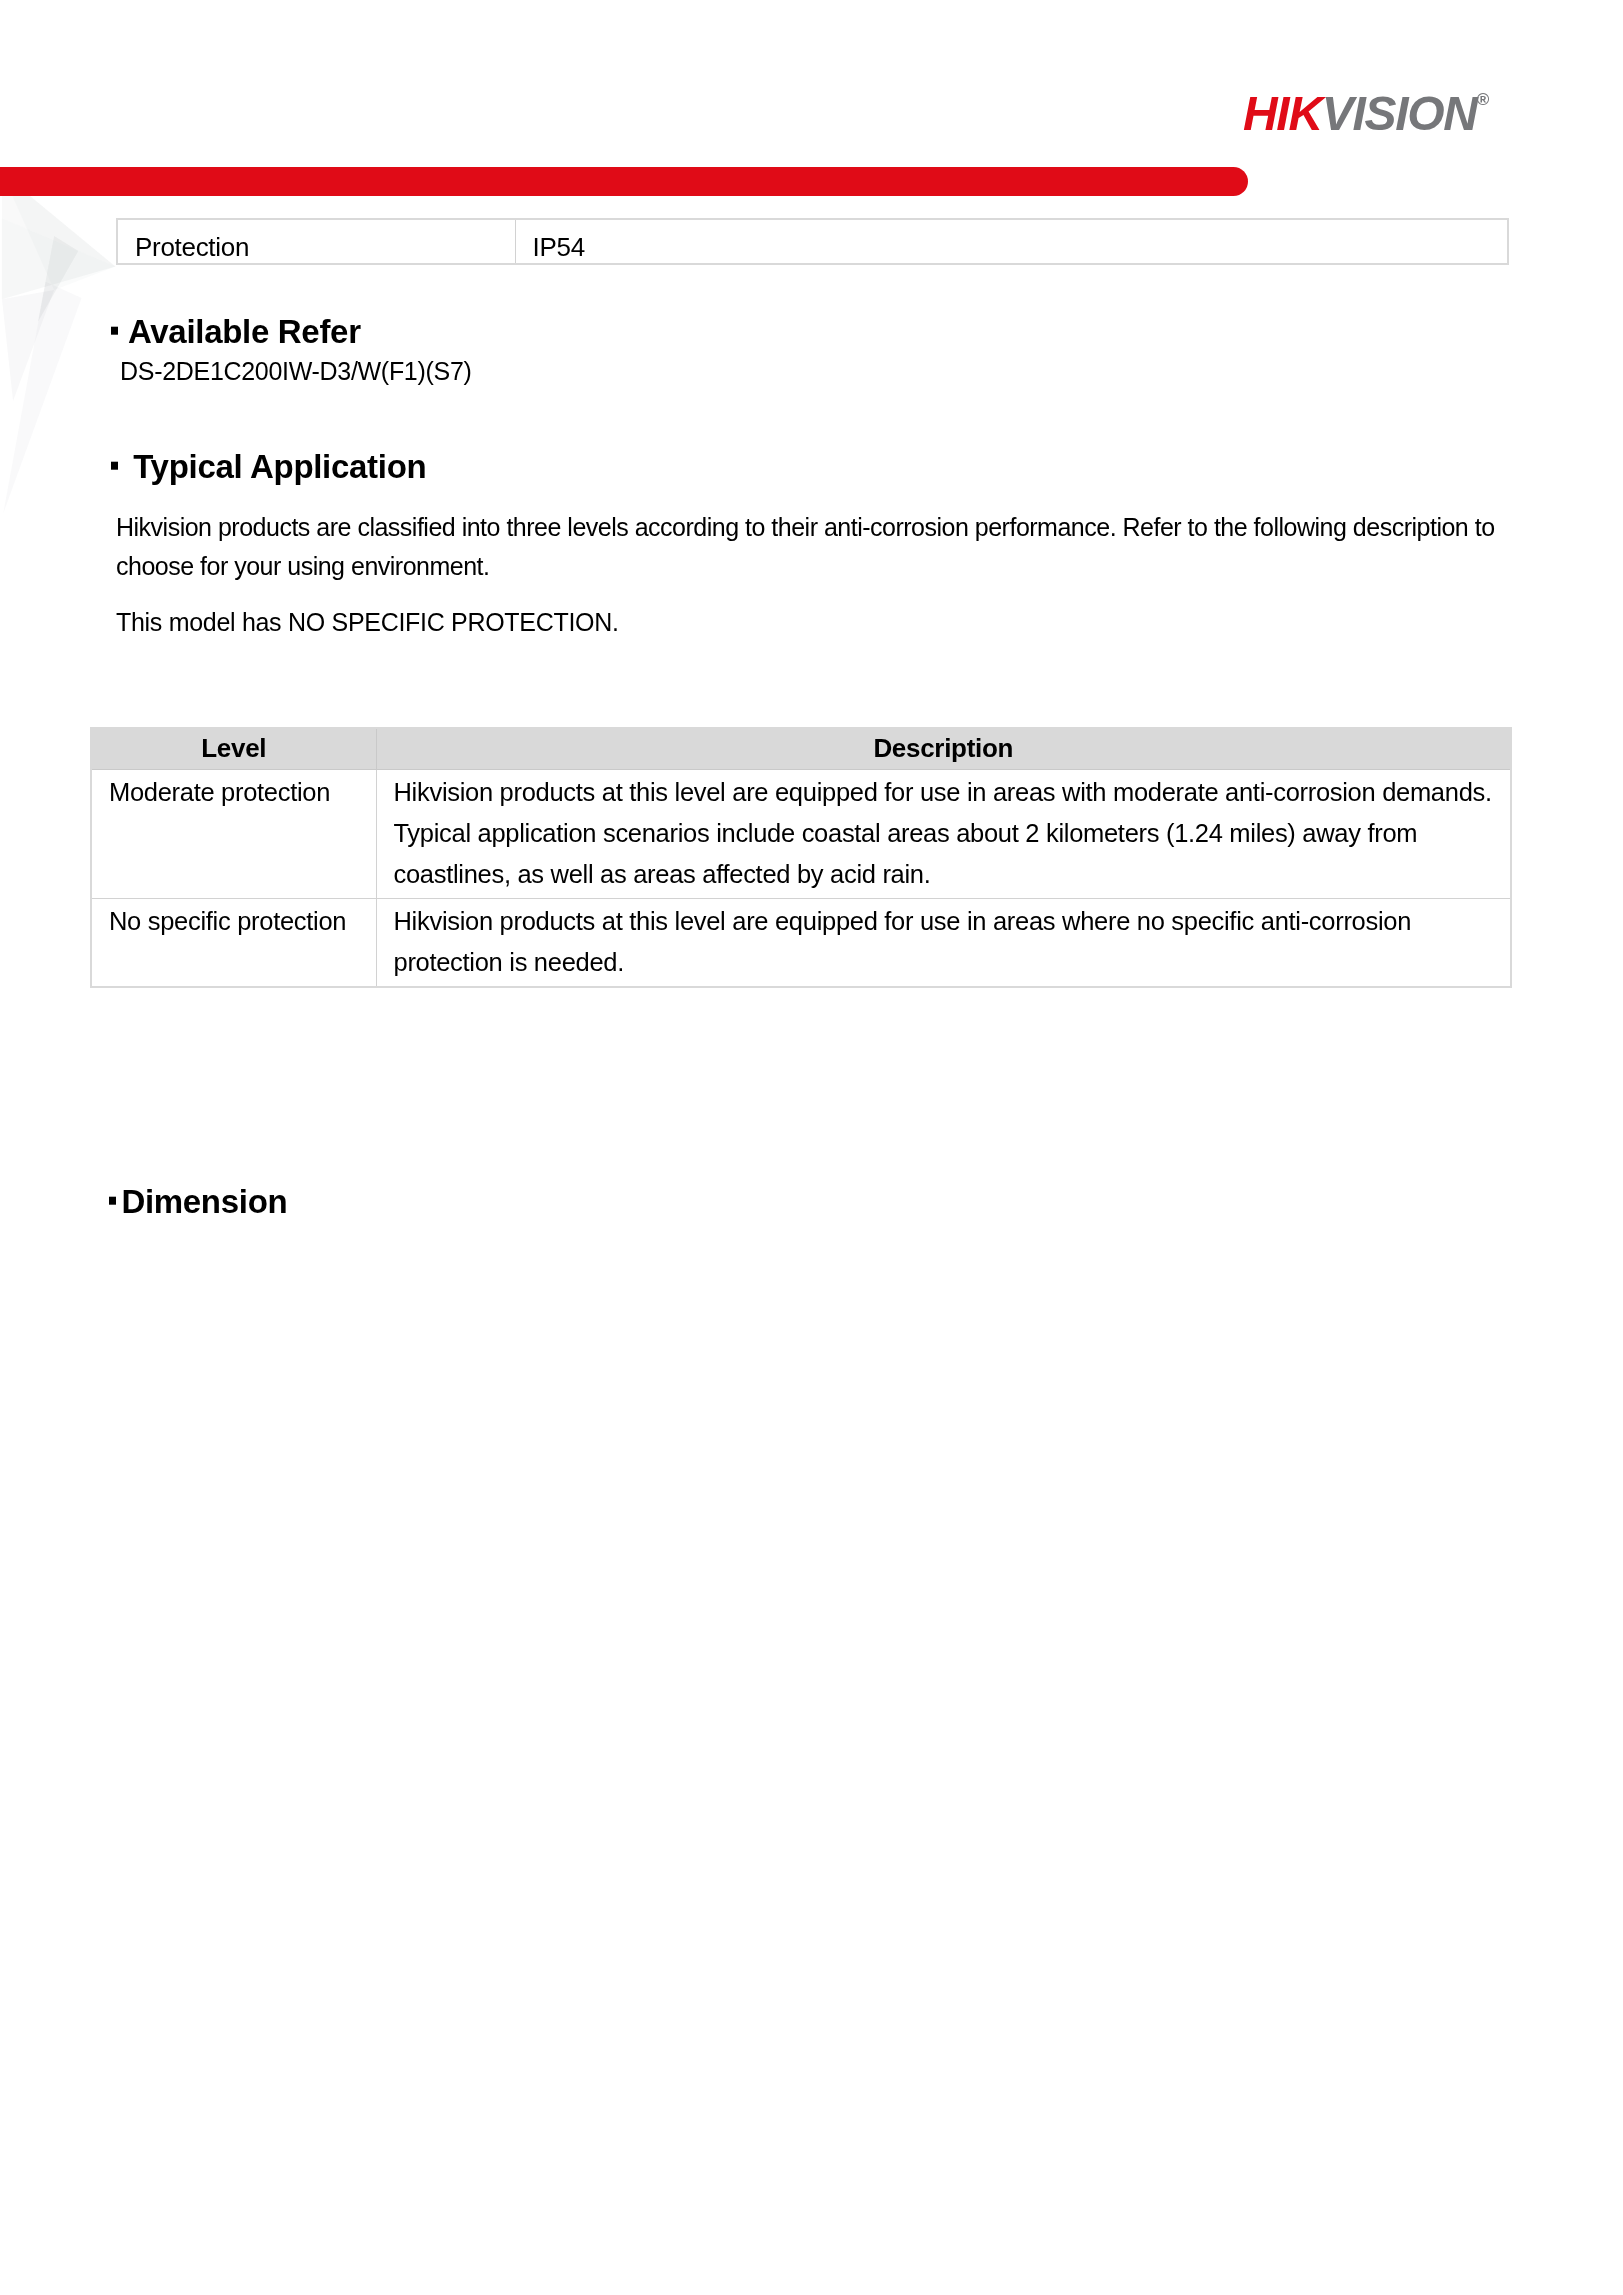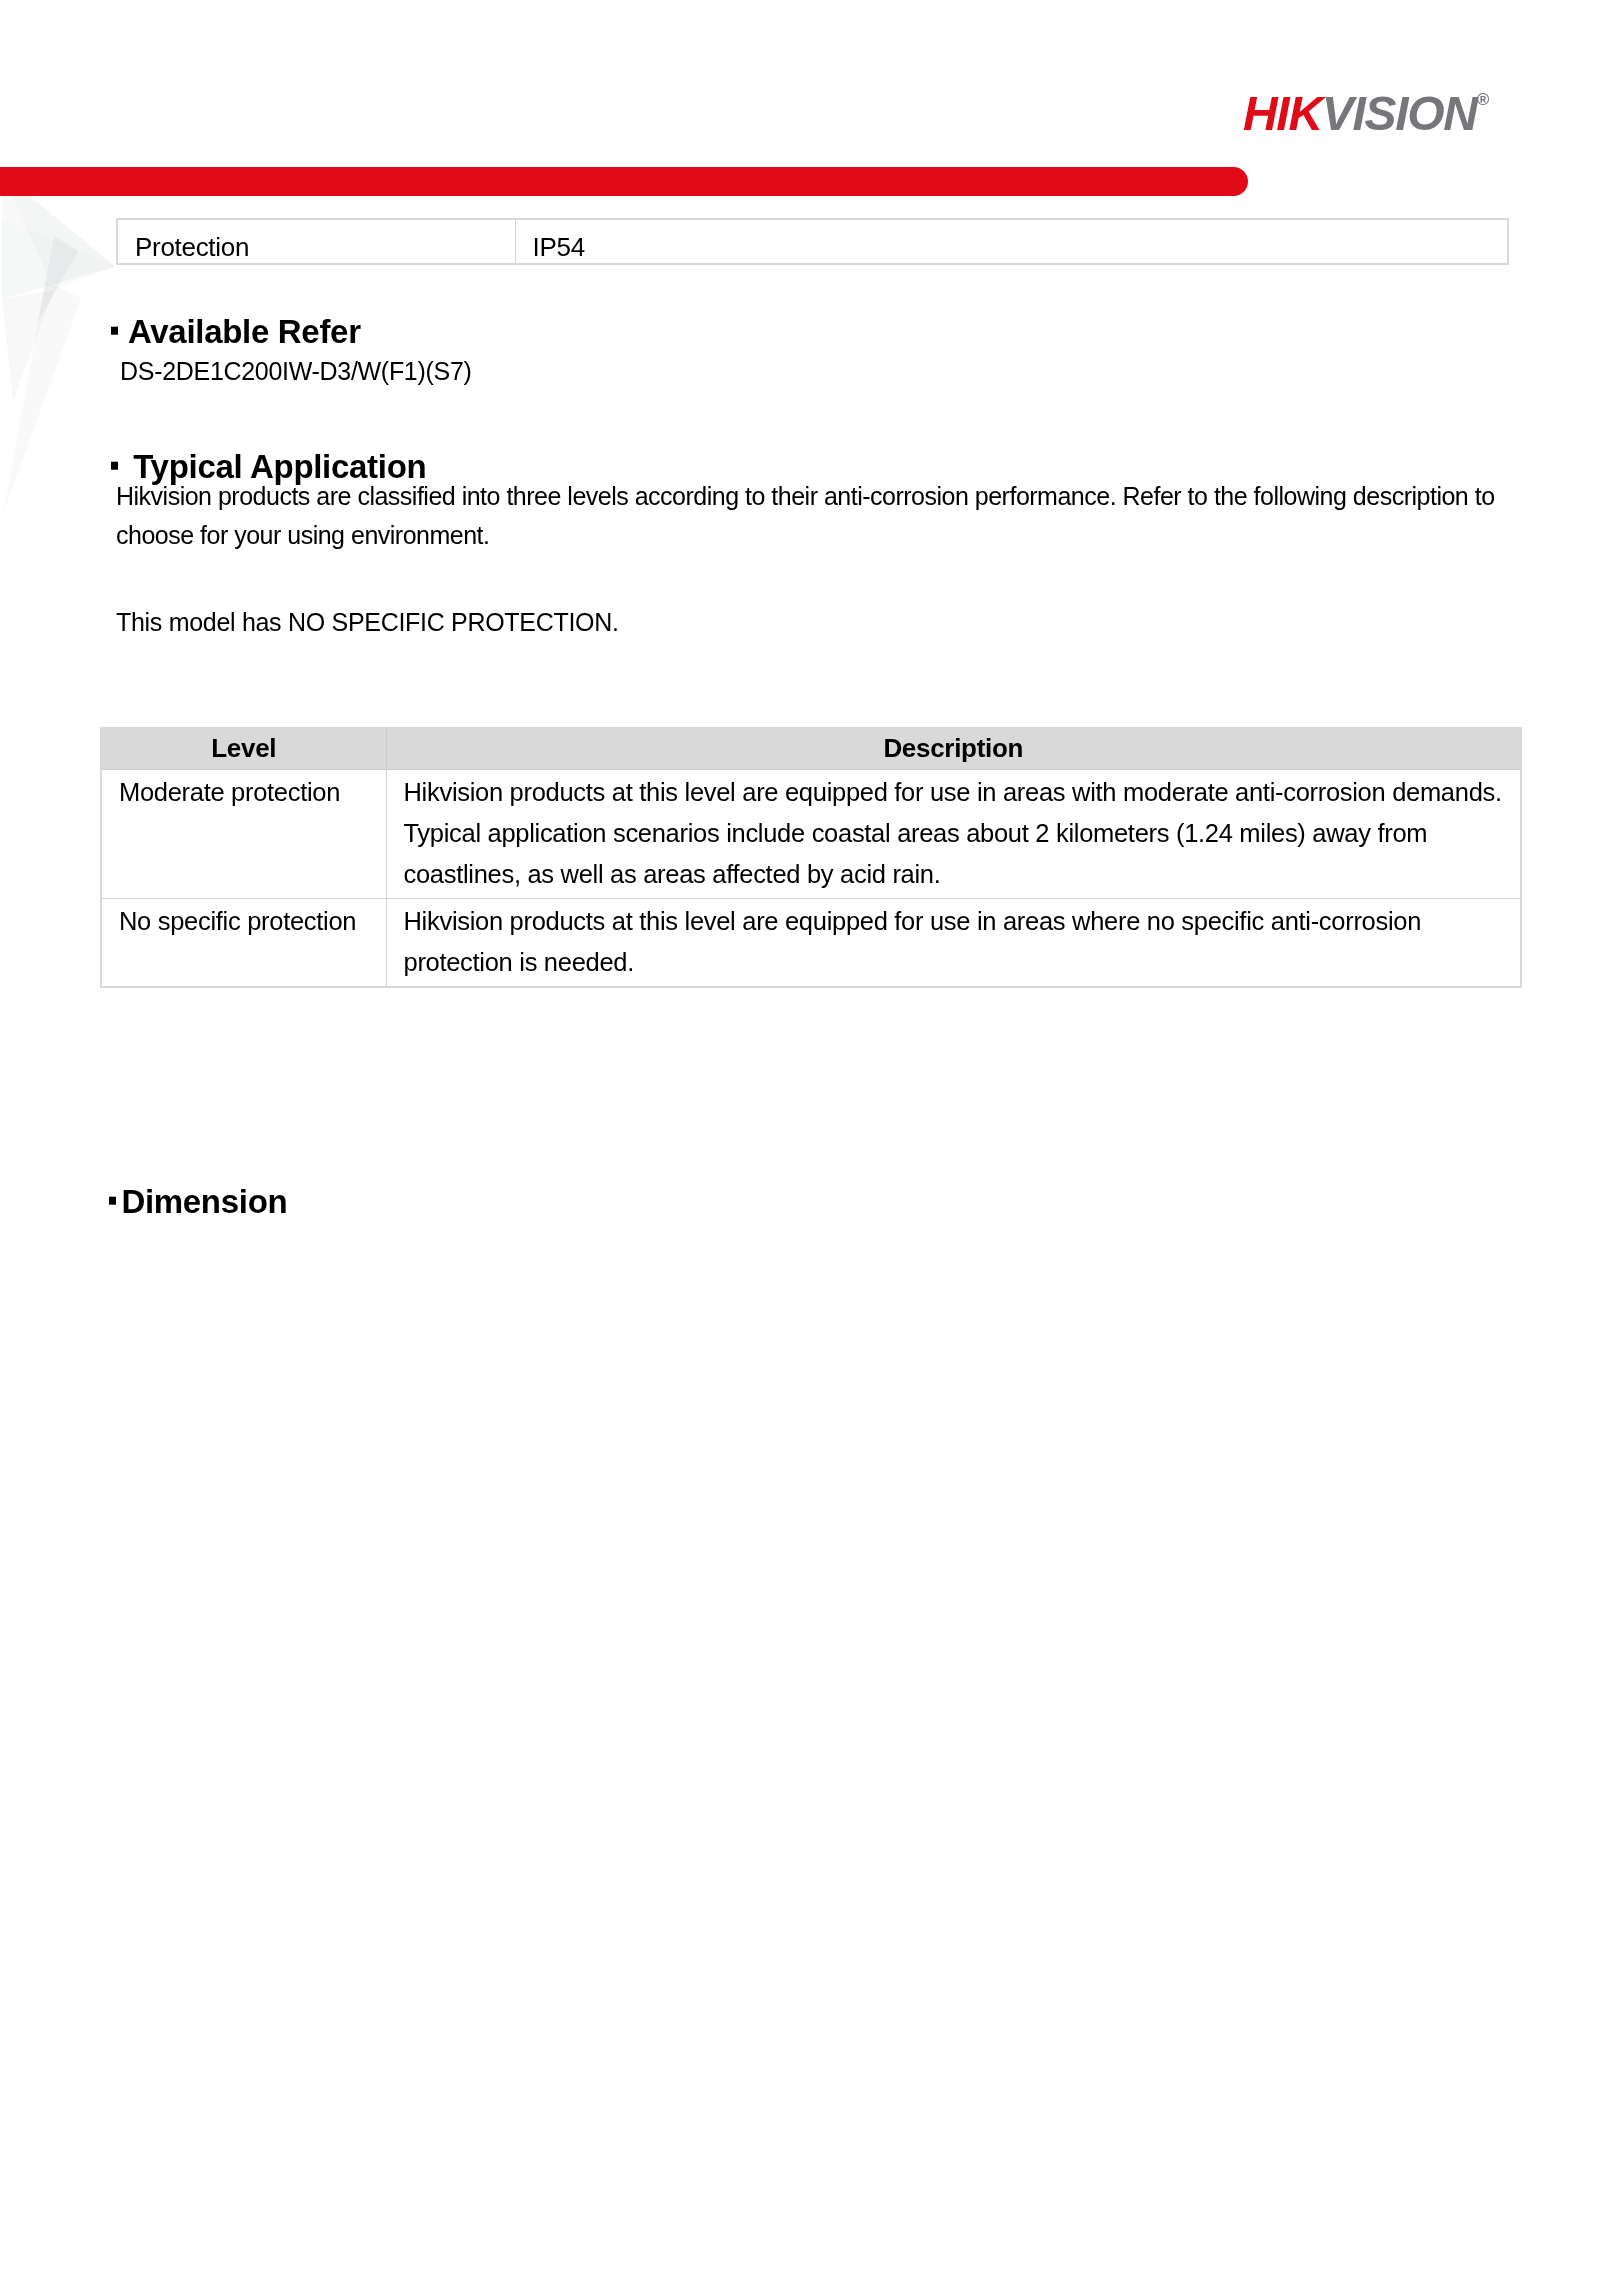--- a/index.html
+++ b/index.html
@@ -67,21 +67,21 @@
     letter-spacing: -0.3px;
     height: 41px;
     padding: 12px 0 0 17px;
     vertical-align: middle;
     background: #ffffff;
   }
   .spec-table .col-label { width: 398px; }
 
   .level-table {
     position: absolute;
-    left: 100px; top: 727px;
+    left: 90px; top: 727px;
     width: 1422px;
     border: 2px solid #d9d9d9;
   }
   .level-table th {
     border: 1.3px solid #c9c9c9;
     background: #d9d9d9;
     font-size: 26px;
     font-weight: bold;
     letter-spacing: -0.3px;
     height: 41px;
@@ -126,21 +126,21 @@
 
   .model-line {
     position: absolute;
     left: 120px; top: 357px;
     font-size: 25px;
     letter-spacing: -0.3px;
     white-space: nowrap;
   }
   .ta-para {
     position: absolute;
-    left: 116px; top: 477px;
+    left: 116px; top: 508px;
     width: 1380px;
     font-size: 25px;
     letter-spacing: -0.5px;
     line-height: 39px;
   }
   .ta-note {
     position: absolute;
     left: 116px; top: 608px;
     font-size: 25px;
     letter-spacing: -0.3px;

